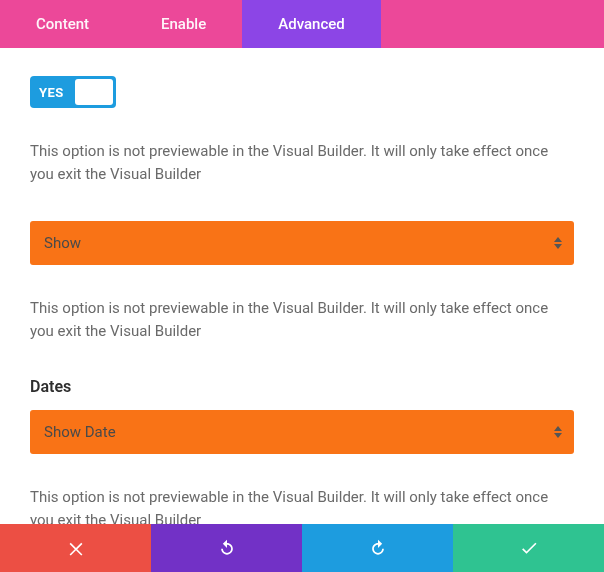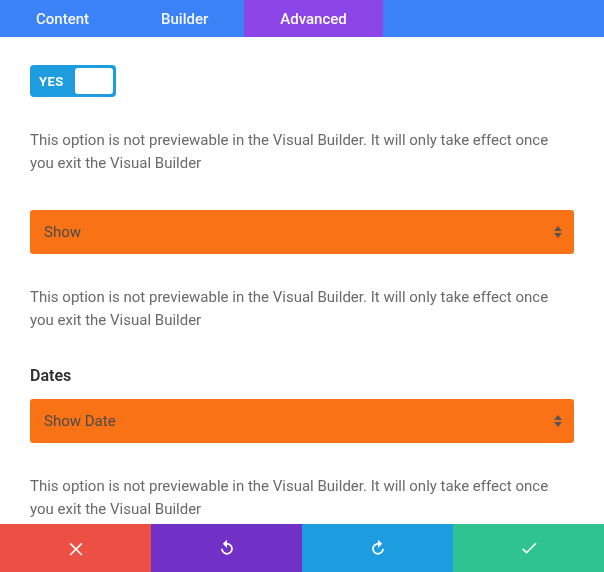--- a/index.html
+++ b/index.html
@@ -6,22 +6,22 @@
   body {
     font-family: -apple-system, BlinkMacSystemFont, "Segoe UI", Roboto, "Helvetica Neue", Arial, sans-serif;
     background: #fff;
     width: 604px;
     height: 572px;
     overflow: hidden;
     color: #333;
   }
   .tabbar {
     display: flex;
-    background: #3b82f6;
-    height: 37px;
+    background: #ec4899;
+    height: 48px;
   }
   .tab {
     color: #fff;
     font-size: 15px;
     font-weight: 500;
     display: flex;
     align-items: center;
     justify-content: center;
     cursor: pointer;
     padding: 0 36px;
@@ -119,21 +119,21 @@
   .action.undo { background: #7231c6; }
   .action.redo { background: #1d9cdf; }
   .action.confirm { background: #2fc391; }
   .icon-svg { width: 20px; height: 20px; fill: #fff; }
 </style>
 </head>
 <body>
 
 <div class="tabbar">
   <div class="tab inactive">Content</div>
-  <div class="tab inactive">Builder</div>
+  <div class="tab inactive">Enable</div>
   <div class="tab active">Advanced</div>
 </div>
 
 <div class="content">
 
   <div class="toggle">
     <span class="toggle-label">YES</span>
     <span class="toggle-knob"></span>
   </div>
   <div class="helper">This option is not previewable in the Visual Builder. It will only take effect once you exit the Visual Builder</div>

